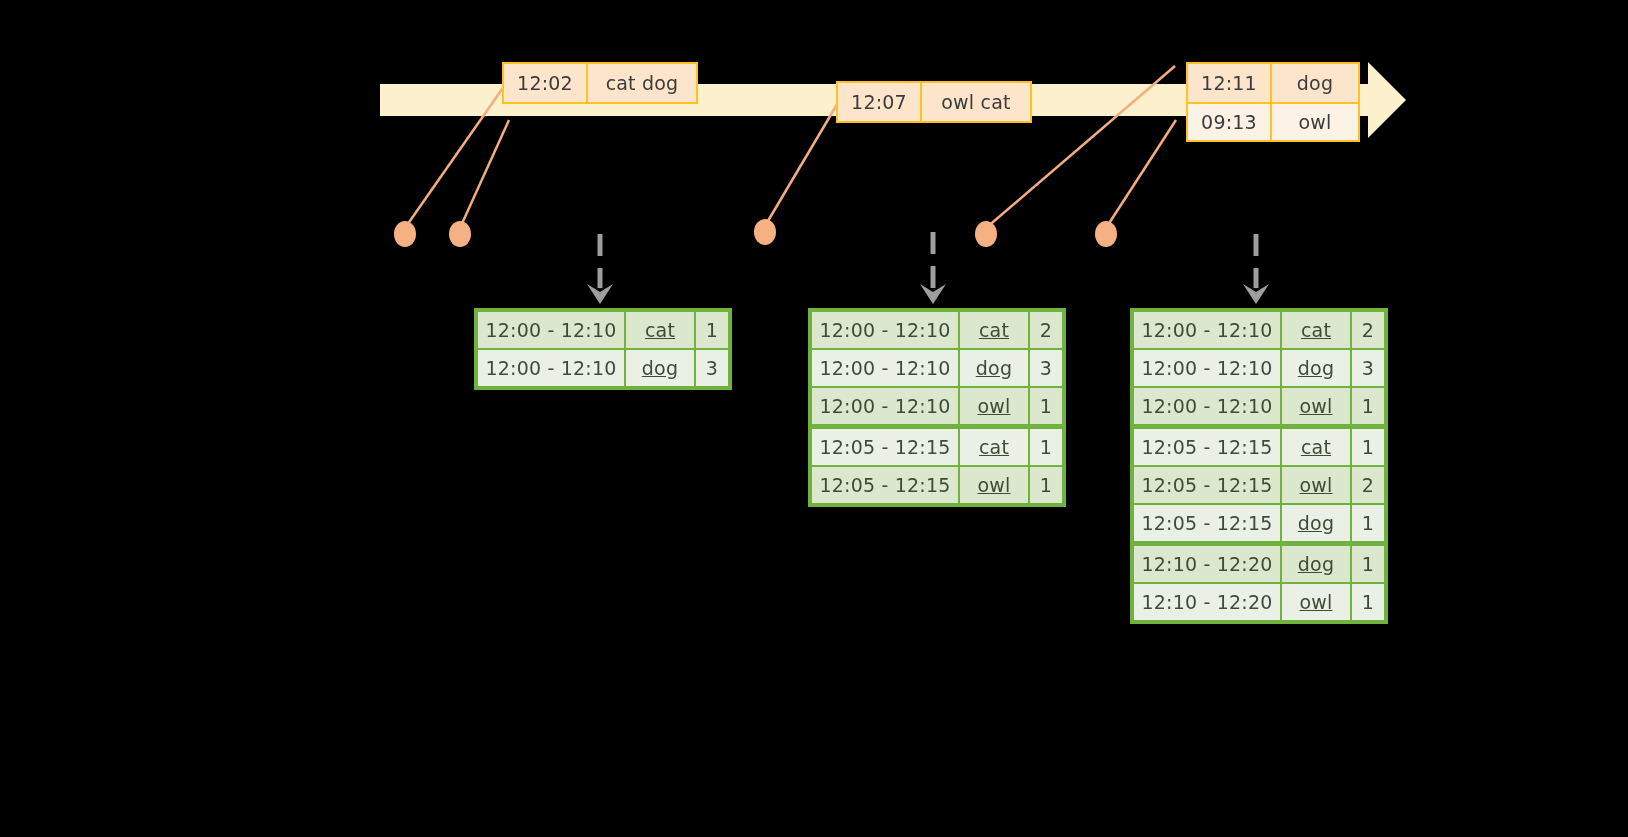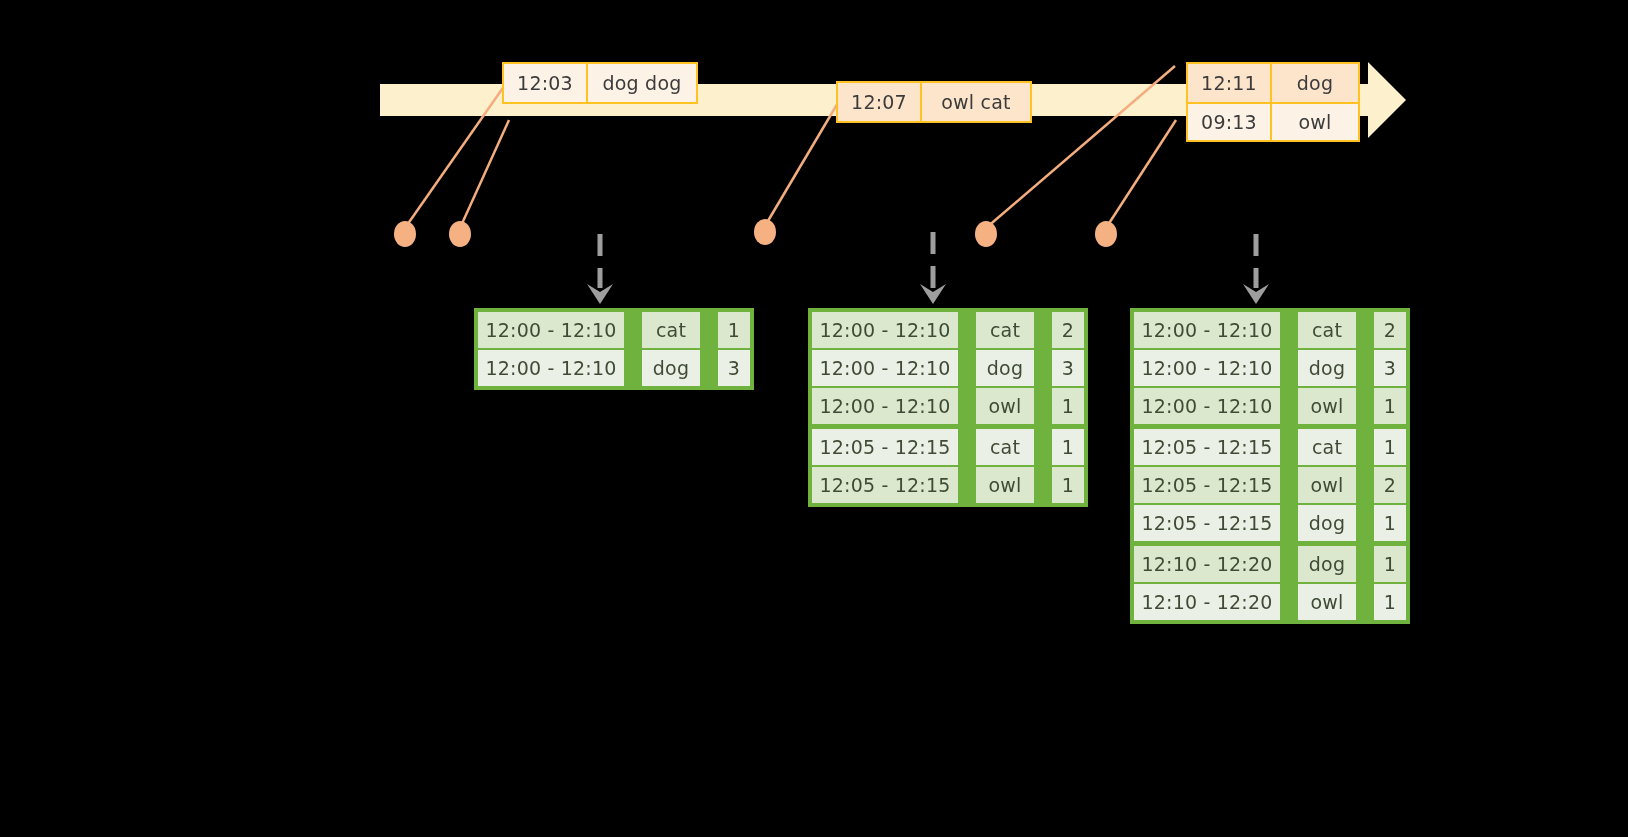--- a/index.html
+++ b/index.html
@@ -96,34 +96,34 @@
     box-sizing: border-box;
     background: #6fb33e;
     display: flex;
     flex-direction: column;
     gap: 2px;
   }
   .rrow {
     display: flex;
     flex-direction: row;
     height: 36px;
-    gap: 18px;
+    gap: 2px;
   }
   .rrow.group-end { margin-bottom: 3px; }
   .rcell {
     display: flex;
     align-items: center;
     justify-content: center;
     font-size: 19px;
     color: #3f4b36;
     box-sizing: border-box;
     letter-spacing: .2px;
   }
   .rcell.win { width: 146px; }
-  .rcell.key { width: 58px; }
+  .rcell.key { width: 68px; text-decoration: underline; }
   .rcell.cnt { width: 32px; }
   .tone-a .rcell { background: #dbe8cd; }
   .tone-b .rcell { background: #eaf0e5; }
 
   #tbl-1 { left: 474px;  top: 308px; }
   #tbl-2 { left: 808px;  top: 308px; }
   #tbl-3 { left: 1130px; top: 308px; }
 </style>
 </head>
 <body>
@@ -145,23 +145,23 @@
         <line x1="600" y1="234" x2="600" y2="288" stroke="#9e9e9e" stroke-width="5" stroke-dasharray="22 12"></line>
         <path d="M 587 284 L 600 292 L 613 284 L 600 304 Z" fill="#9e9e9e"></path>
         <line x1="933" y1="232" x2="933" y2="288" stroke="#9e9e9e" stroke-width="5" stroke-dasharray="22 12"></line>
         <path d="M 920 284 L 933 292 L 946 284 L 933 304 Z" fill="#9e9e9e"></path>
         <line x1="1256" y1="234" x2="1256" y2="288" stroke="#9e9e9e" stroke-width="5" stroke-dasharray="22 12"></line>
         <path d="M 1243 284 L 1256 292 L 1269 284 L 1256 304 Z" fill="#9e9e9e"></path>
       </g>
   </svg>
 
   <div class="evt" id="evt-1">
-    <div class="evt-row shade-b">
-      <div class="evt-cell time">12:03</div>
-      <div class="evt-cell val">dog dog</div>
+    <div class="evt-row shade-a">
+      <div class="evt-cell time">12:02</div>
+      <div class="evt-cell val">cat dog</div>
     </div>
   </div>
 
   <div class="evt" id="evt-2">
     <div class="evt-row shade-a">
       <div class="evt-cell time">12:07</div>
       <div class="evt-cell val">owl cat</div>
     </div>
   </div>
 

